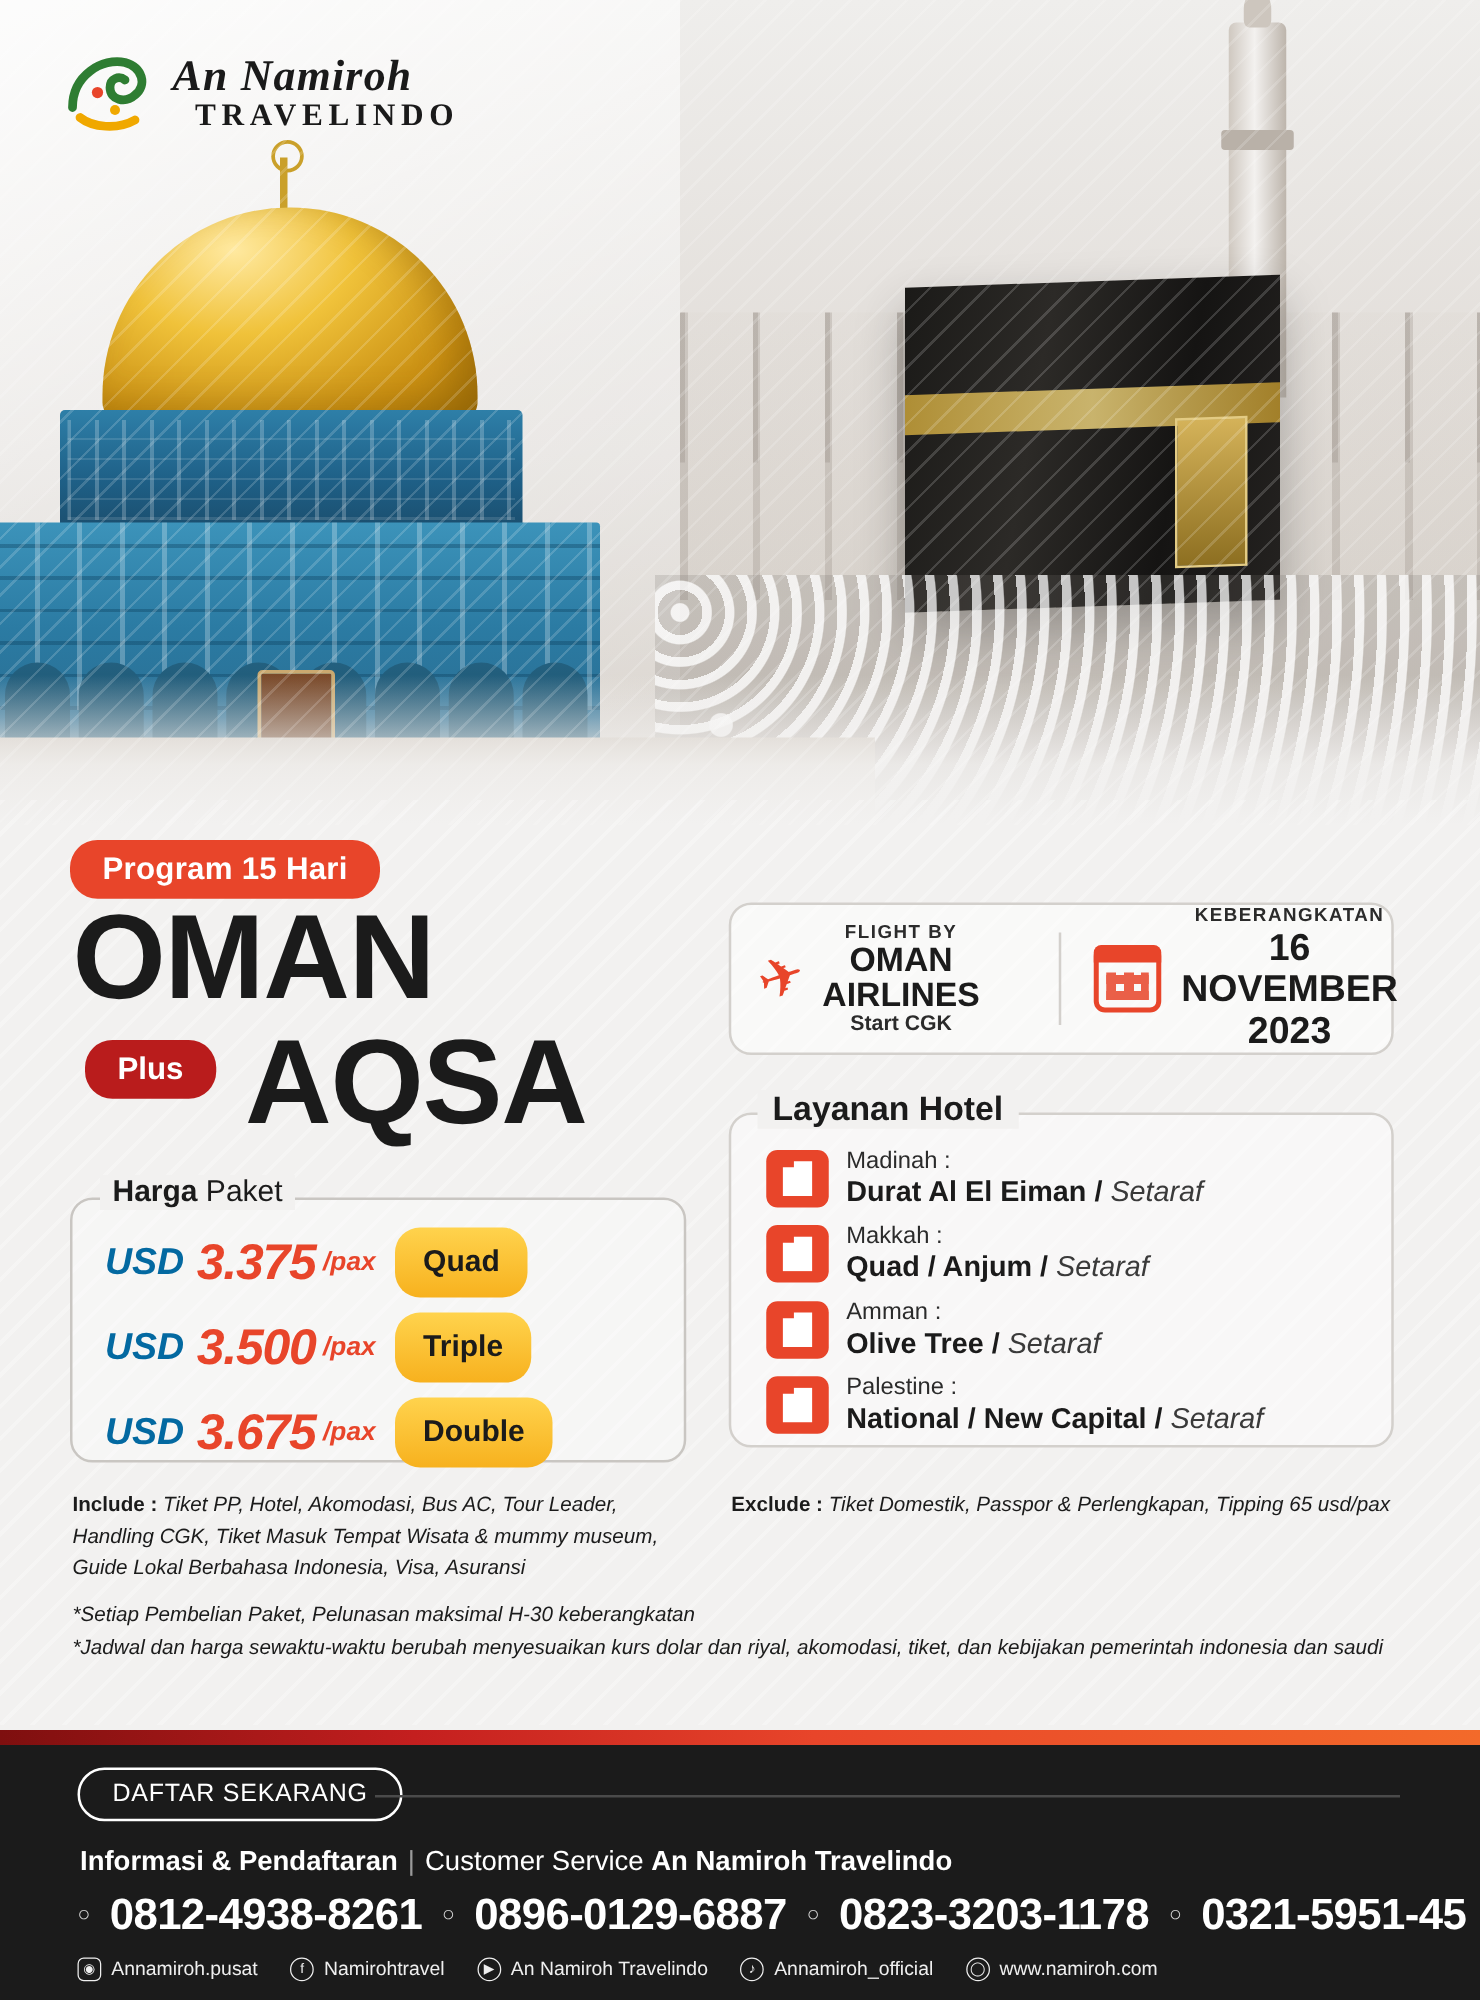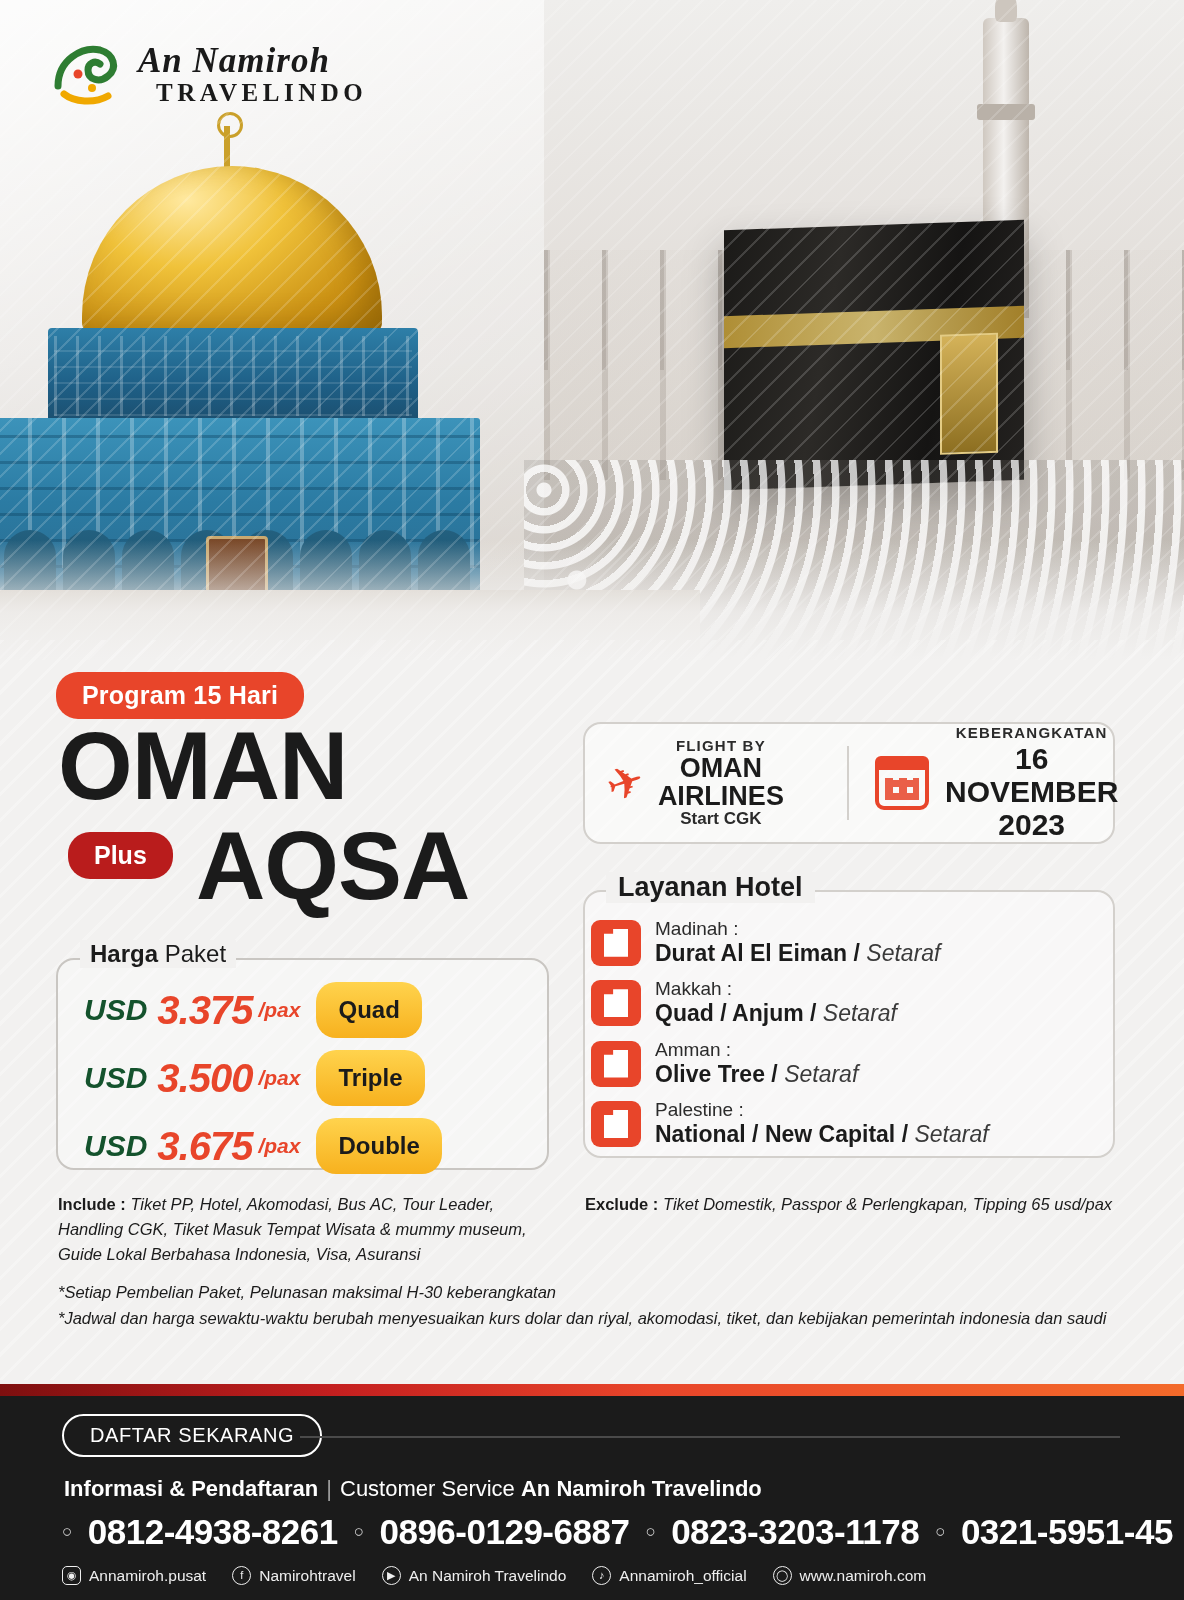--- a/index.html
+++ b/index.html
@@ -208,21 +208,21 @@
   }
   .date-txt { text-align:center; line-height:1.1;}
   .date-txt .d1 { font-size:15px; font-weight:600; letter-spacing:1.2px; color:#2b2b2b;}
   .date-txt .d2 { font-size:30px; font-weight:800; color:#1b1b1b;}
   .date-txt .d3 { font-size:30px; font-weight:800; color:#1b1b1b;}
 
   
   .hotel-box {
     position:absolute; left:583px; top:250px; width:532px; height:268px;
     border:2px solid #d3d0cc; border-radius:18px; background:rgba(255,255,255,.45);
-    padding:26px 20px 10px 6px;
+    padding:26px 20px 10px 28px;
   }
   .hotel-title {
     position:absolute; left:606px; top:232px; background:#f2f1f0;
     padding:0 12px; font-size:27px; font-weight:700; color:#1b1b1b;
   }
   .hotel-row { display:flex; align-items:center; gap:14px; margin-bottom:11px; }
   .hicon {
     width:50px; height:46px; border-radius:9px; background:#e8452a; position:relative; flex:0 0 auto;
   }
   .hicon:after{
@@ -244,21 +244,21 @@
     position:absolute; left:56px; top:318px; width:493px; height:212px;
     border:2px solid #c9c6c2; border-radius:18px; background:rgba(255,255,255,.35);
     padding:22px 20px 0 26px;
   }
   .price-title {
     position:absolute; left:80px; top:300px; background:#f2f1f0; padding:0 10px;
     font-size:24px; color:#1b1b1b; font-weight:800;
   }
   .price-title span { font-weight:400; }
   .price-row { display:flex; align-items:center; gap:10px; margin-bottom:12px; }
-  .p-usd { font-size:30px; font-weight:800; color:#14532d; font-style:italic; }
+  .p-usd { font-size:30px; font-weight:800; color:#0369a1; font-style:italic; }
   .p-num { font-size:40px; font-weight:800; color:#e8452a; font-style:italic; letter-spacing:-1px;}
   .p-pax { font-size:21px; font-weight:700; color:#e8452a; font-style:italic; margin-left:-4px;}
   .p-pill {
     margin-left:6px; background:linear-gradient(180deg,#ffd34d,#f7b11e);
     color:#1b1b1b; font-weight:800; font-size:24px; padding:14px 22px; border-radius:20px;
   }
 
   
   .inc {
     position:absolute; left:58px; top:552px; width:470px;

